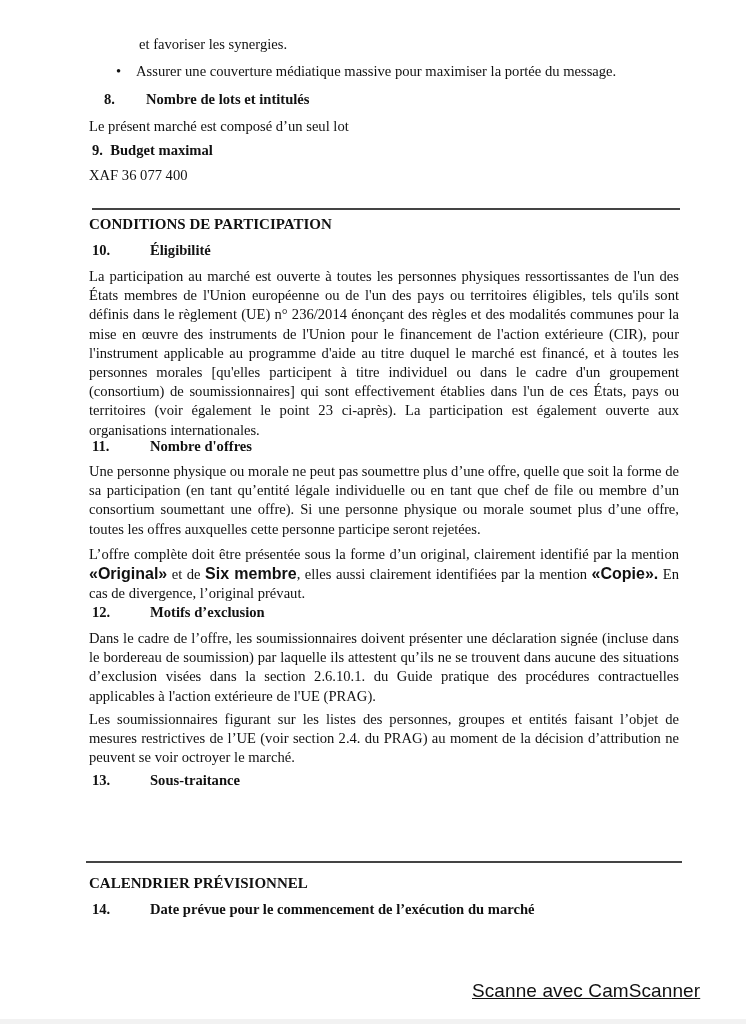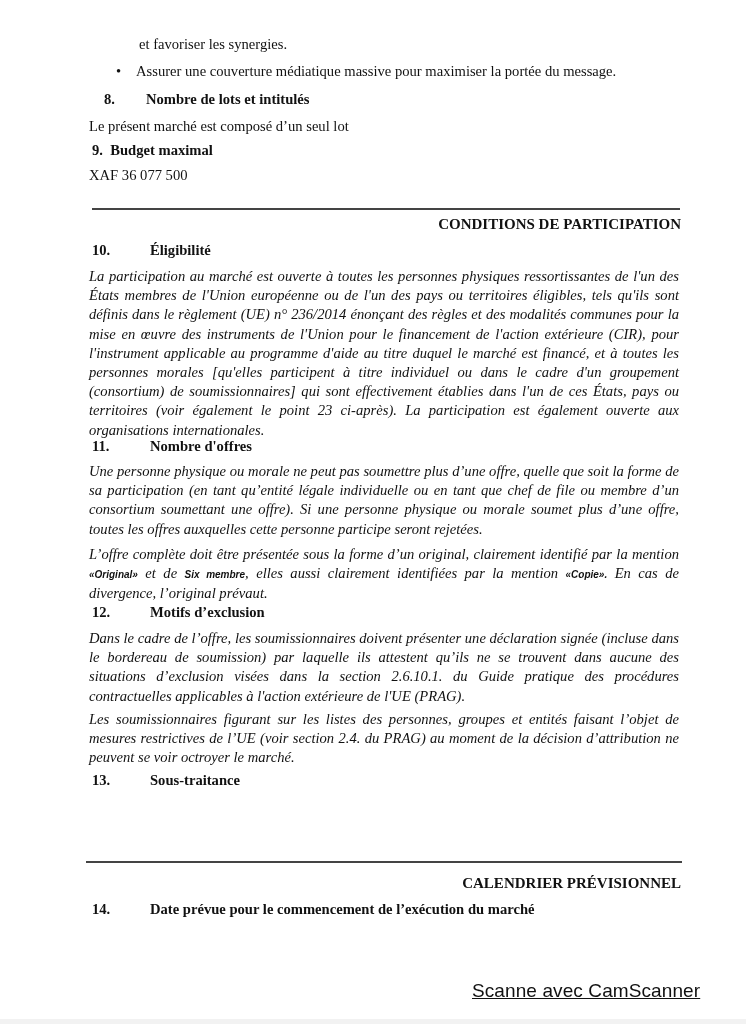--- a/index.html
+++ b/index.html
@@ -2,28 +2,28 @@
 <html><head>
 <meta charset="utf-8">
 <style>
   html, body { margin: 0; padding: 0; }
   body {
     width: 746px; height: 1024px; background: #ffffff; position: relative; overflow: hidden;
     font-family: "Liberation Serif", serif; color: #111; font-size: 14.6px;
   }
   .page { position: absolute; left: 0; top: 0; width: 746px; height: 848px; }
   .line { position: absolute; white-space: nowrap; }
-  .para { position: absolute; left: 89px; width: 590px; line-height: 19.2px; text-align: justify; font-style: italic; }
+  .para { position: absolute; left: 89px; width: 590px; line-height: 19.2px; text-align: justify; }
   .para.last { text-align-last: left; }
   .h { position: absolute; font-weight: bold; white-space: nowrap; }
   .num { display: inline-block; width: 58px; }
-  .center { position: absolute; left: 89px; width: 592px; text-align: right; font-weight: bold; font-size: 15px; }
+  .center { position: absolute; left: 89px; width: 592px; text-align: left; font-weight: bold; font-size: 15px; }
   .rule { position: absolute; height: 1.5px; background: #444; }
   .bullet { display: inline-block; width: 20px; }
-  b.inl { font-family: "Liberation Sans", sans-serif; font-weight: bold; font-size: 10px; }
+  b.inl { font-family: "Liberation Sans", sans-serif; font-weight: bold; font-size: 16px; }
   .watermark { position: absolute; left: 472px; top: 980px; font-family: "Liberation Sans", sans-serif; font-size: 19px; color: #111; white-space: nowrap; letter-spacing: 0.1px; text-decoration: underline; }
   .wm-bar { position: absolute; left: 0; top: 1019px; width: 746px; height: 5px; background: #f2f2f2; }
 </style>
 </head>
 <body>
 
 <div class="page">
 
   <div class="line" style="left:139px; top:36px;">et favoriser les synergies.</div>
 
@@ -32,21 +32,21 @@
   </div>
 
   <div class="h" style="left:104px; top:91px;">
     <span class="num" style="width:42px;">8.</span><span>Nombre de lots et intitulés</span>
   </div>
   <div class="line" style="left:89px; top:118px;">Le présent marché est composé d’un seul lot</div>
 
   <div class="h" style="left:92px; top:142px;">
     <span>9.</span>&nbsp;&nbsp;<span>Budget maximal</span>
   </div>
-  <div class="line" style="left:89px; top:167px;">XAF 36 077 500</div>
+  <div class="line" style="left:89px; top:167px;">XAF 36 077 400</div>
 
   <div class="rule" style="left:92px; top:208px; width:588px;"></div>
   <div class="center" style="top:216px;">CONDITIONS DE PARTICIPATION</div>
 
   <div class="h" style="left:92px; top:242px;">
     <span class="num">10.</span><span>Éligibilité</span>
   </div>
   <div class="para last" style="top:267px;">La participation au marché est ouverte à toutes les personnes physiques ressortissantes de l'un des États membres de l'Union européenne ou de l'un des pays ou territoires éligibles, tels qu'ils sont définis dans le règlement (UE) n° 236/2014 énonçant des règles et des modalités communes pour la mise en œuvre des instruments de l'Union pour le financement de l'action extérieure (CIR), pour l'instrument applicable au programme d'aide au titre duquel le marché est financé, et à toutes les personnes morales [qu'elles participent à titre individuel ou dans le cadre d'un groupement (consortium) de soumissionnaires] qui sont effectivement établies dans l'un de ces États, pays ou territoires (voir également le point 23 ci-après). La participation est également ouverte aux organisations internationales.</div>
 
   <div class="h" style="left:92px; top:438px;">

